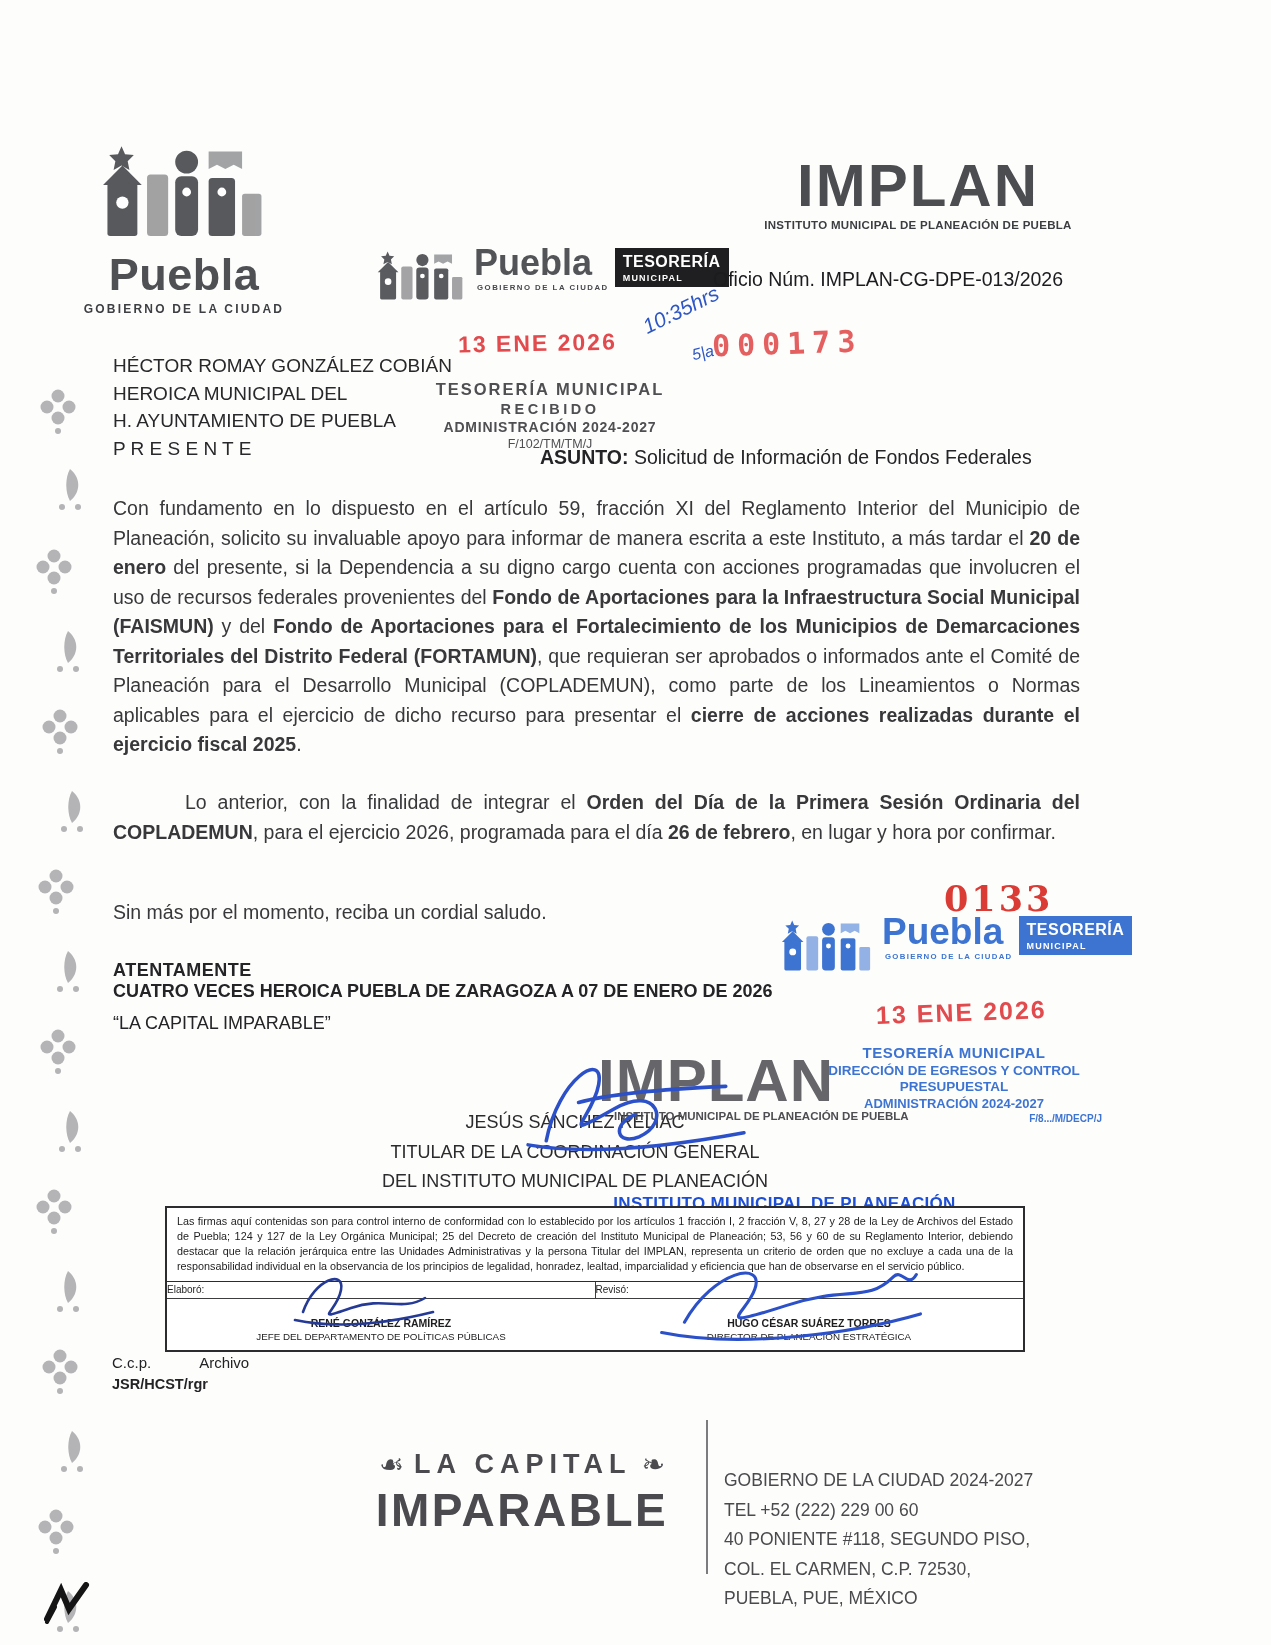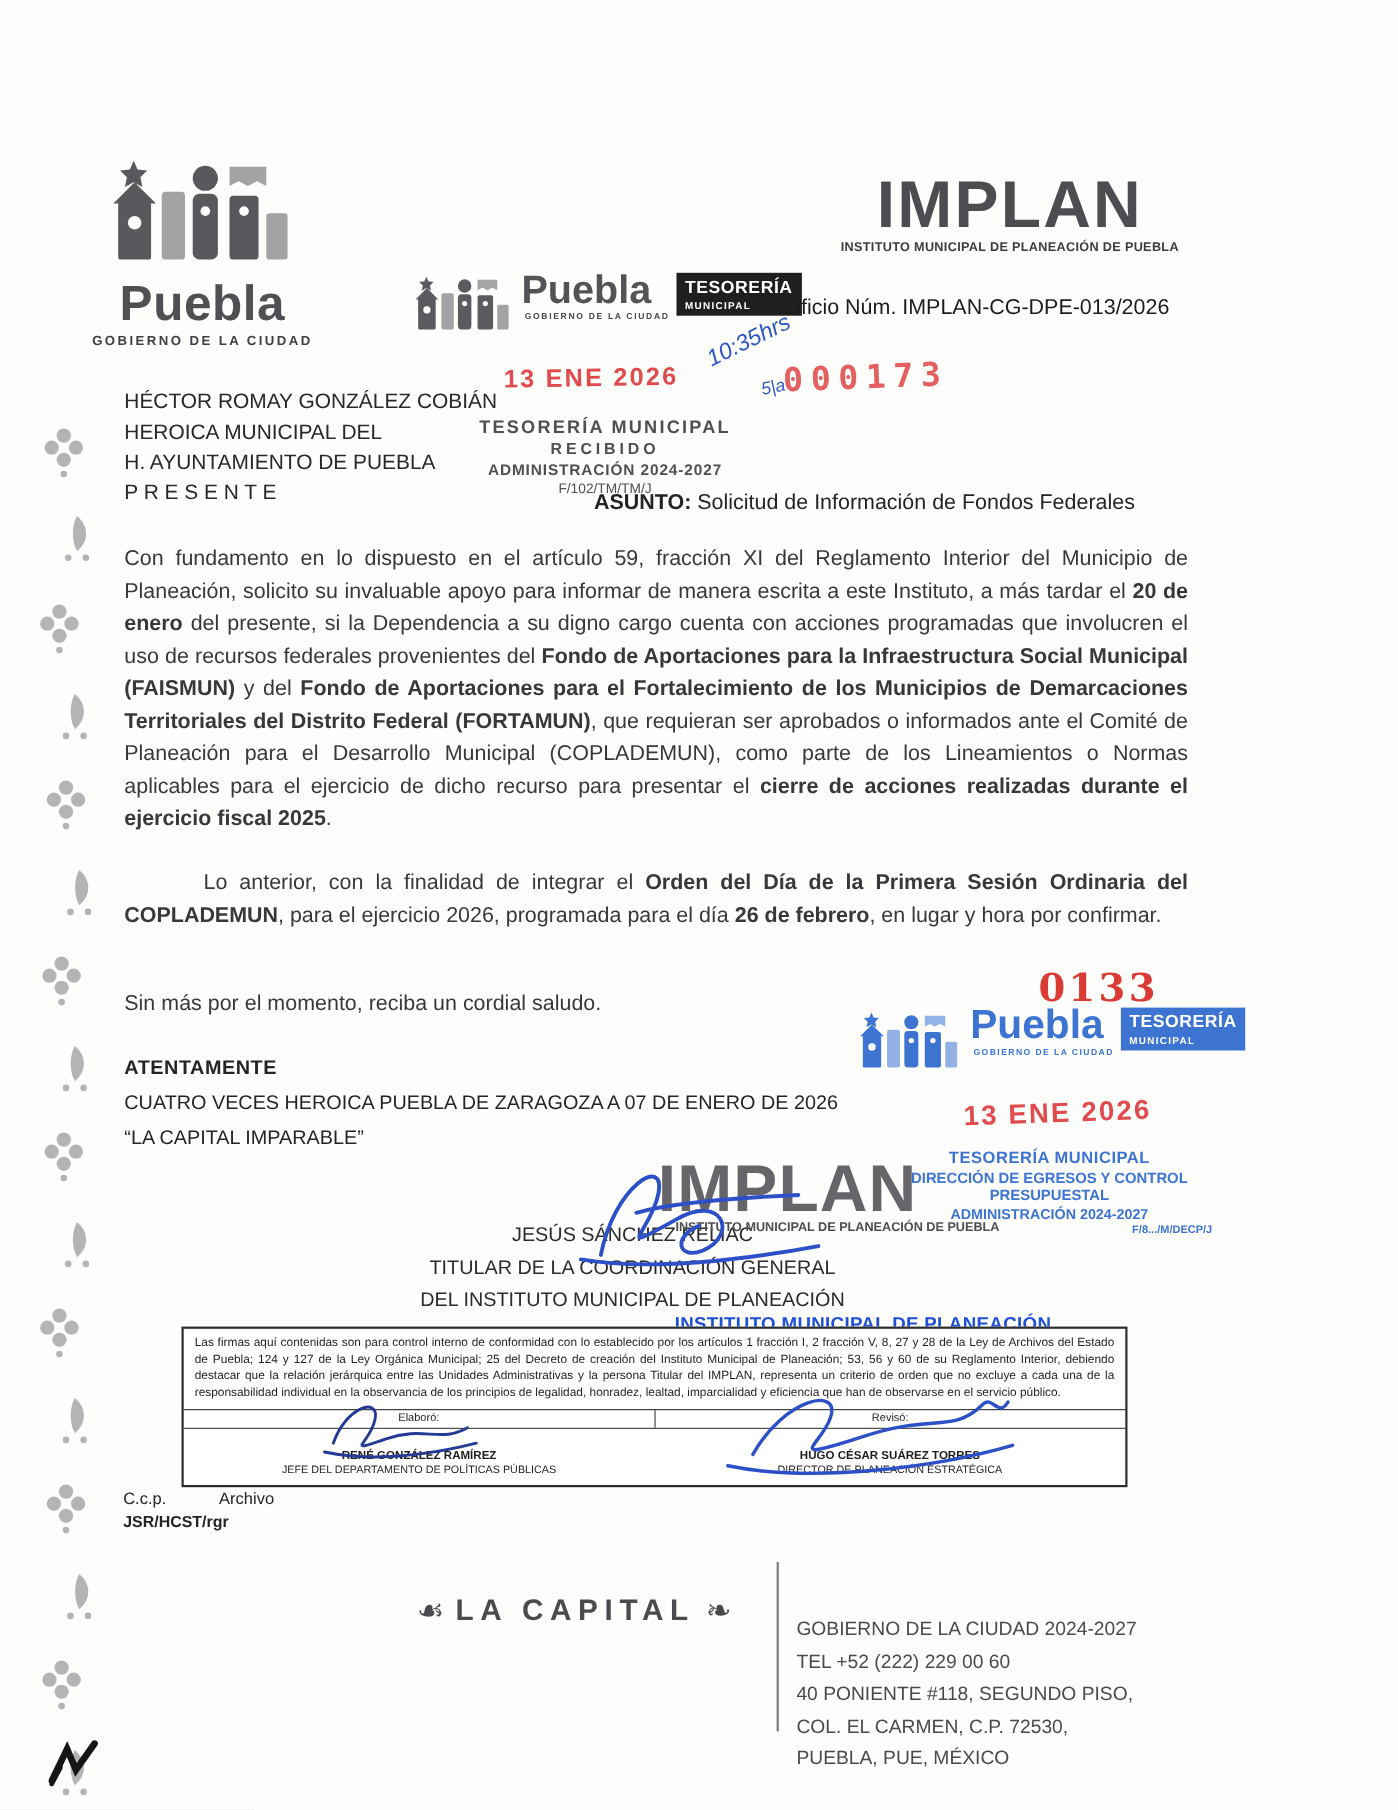--- a/index.html
+++ b/index.html
@@ -70,21 +70,21 @@
   
   .blue-stamp { left:778px; top:914px; display:flex; align-items:flex-start; gap:6px; }
   .bs-icon { width:98px; height:64px; color:#3d74d2; }
   .bs-word { font-size:37px; font-weight:700; color:#3d74d2; line-height:35px; }
   .bs-tag  { font-size:7.8px; font-weight:700; letter-spacing:1.3px; color:#3d74d2; margin-top:3px; margin-left:3px; }
   .bs-box  { background:#3d74d2; }
 
   
   .closing { left:113px; top:960px; width:967px; text-align:left; color:#242427; }
   .cl1 { font-size:18px; font-weight:600; letter-spacing:.5px; }
-  .cl2 { font-size:18px; font-weight:400; margin-top:11px; }
+  .cl2 { font-size:18px; font-weight:700; }
   .cl3 { font-size:18px; font-weight:500; margin-top:11px; }
 
   
   .egresos { left:806px; top:1044px; width:296px; text-align:center; color:#3d74d2; font-weight:700; z-index:2; }
   .e1 { font-size:15px; letter-spacing:.5px; }
   .e2 { font-size:13.5px; margin-top:2px; }
   .e3 { font-size:13.5px; margin-top:1px; }
   .e4 { font-size:13px;  margin-top:2px; }
   .e5 { font-size:10px;  margin-top:2px;text-align:right; }
 
@@ -102,21 +102,21 @@
   .ir1 { font-size:17px; font-weight:700; letter-spacing:.3px; }
   .ir2 { font-size:14px; font-weight:700; margin-top:5px; }
   .ir3 { font-size:13.5px; font-weight:700; margin-top:3px; }
 
   
   .legal-box { left:165px; top:1206px; width:856px; border:2px solid #2c2c2e; background:#fff; z-index:6; }
   .legal-text { padding:6px 10px 7px; font-size:10.8px; line-height:1.38; text-align:justify; color:#1e1e20;
                 border-bottom:1.5px solid #2c2c2e; }
   .sig-area { position:relative; }
   .label-row { display:flex; border-bottom:1px solid #3c3c3e; }
-  .label-cell { flex:1; text-align:center; font-size:10px; padding:2px 0 3px; color:#1f1f21; }
+  .label-cell { flex:1; font-size:10px; padding:2px 0 3px; color:#1f1f21; }
   .label-cell.with-left { border-left:1px solid #3c3c3e; }
   .names-row { display:flex; }
   .name-cell { flex:1; text-align:center; padding:18px 4px 8px; }
   .sig-name  { font-size:10.5px; font-weight:600; color:#1d1d1f; }
   .sig-title { font-size:9.8px; color:#1d1d1f; margin-top:2px; }
   .sig-elaboro { position:absolute; left:118px; top:-14px; width:158px; height:62px; }
   .sig-reviso  { position:absolute; left:472px; top:-24px; width:300px; height:88px; }
 
   .ccp { left:112px; top:1354px; font-size:15px; color:#232325; }
   .ccp .v { margin-left:48px; }
@@ -341,20 +341,21 @@
     <div><span>C.c.p.</span><span class="v">Archivo</span></div>
     <div class="ccp2">JSR/HCST/rgr</div>
   </div>
 
   <div class="abs capital">
     <div class="cap-row1">
       <span class="flourish">☙</span>
       <span>LA CAPITAL</span>
       <span class="flourish">❧</span>
     </div>
+    <div class="cap-row2">IMPARABLE</div>
   </div>
 
   <div class="abs foot-div"></div>
 
   <div class="abs address">
     <div>GOBIERNO DE LA CIUDAD 2024-2027</div>
     <div>TEL +52 (222) 229 00 60</div>
     <div>40 PONIENTE #118, SEGUNDO PISO,</div>
     <div>COL. EL CARMEN, C.P. 72530,</div>
     <div>PUEBLA, PUE, MÉXICO</div>

